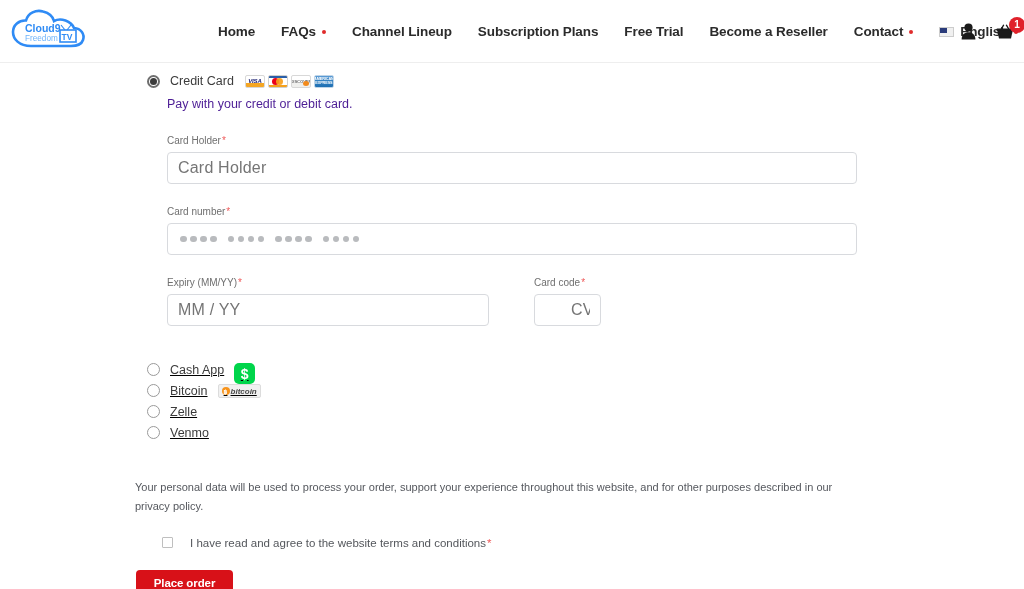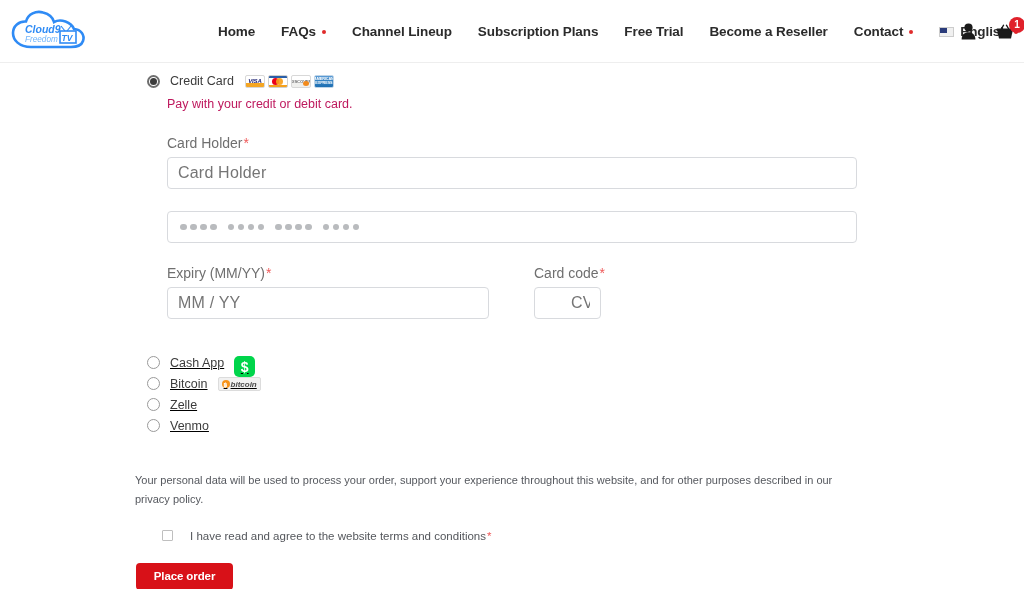--- a/index.html
+++ b/index.html
@@ -17,21 +17,21 @@
     height: 63px;
     background: #ffffff;
     border-bottom: 1px solid #eeeeee;
     display: flex;
     align-items: center;
   }
   .logo-wrap {
     position: absolute;
     left: 8px; top: 8px;
     width: 80px; height: 46px;
-    display: flex; align-items: center; justify-content: center; font-style: italic;
+    display: flex; justify-content: center;
   }
   .logo-svg { display: block; }
 
   .nav {
     position: absolute;
     left: 205px; top: 0;
     height: 63px;
     display: flex;
     align-items: center;
     gap: 0px;
@@ -199,31 +199,31 @@
     background: linear-gradient(to bottom, #5b9bd5 0%, #2f7fc1 50%, #1f6fb2 100%);
     border: 1px solid #bfd5e8;
     color: #ffffff;
   }
   .ic-amex span { font-size: 3.8px; letter-spacing: -0.1px; text-align:center; line-height:1.05;}
 
   .pay-desc {
     margin-left: 167px;
     margin-top: 9px;
     font-size: 12.5px;
-    color: #be185d;
+    color: #4c1d95;
   }
 
   
   .form {
     margin-left: 167px;
     margin-top: 24px;
   }
   .field { margin-bottom: 0; }
   .flabel {
-    font-size: 14px;
+    font-size: 10px;
     color: #6f6f6f;
     margin-bottom: 6px;
     display: block;
     font-weight: 500;
   }
   .req { color: #ef5a5a; margin-left: 1px; }
   .inp {
     width: 690px;
     height: 32px;
     border: 1px solid #d8dade;
@@ -461,20 +461,23 @@
     <div class="field">
       <label class="flabel">
         <span>Card Holder</span><span class="req">*</span>
       </label>
       <input class="inp" type="text" placeholder="Card Holder" style="">
     </div>
 
     <div class="spacer-22"></div>
 
     <div class="field">
+      <label class="flabel">
+        <span>Card number</span><span class="req">*</span>
+      </label>
       <div class="inp">
         <span class="inp-dots">
           <span class="dotgrp">
               <i></i>
               <i></i>
               <i></i>
               <i></i>
             </span>
           <span class="dotgrp">
               <i></i>

